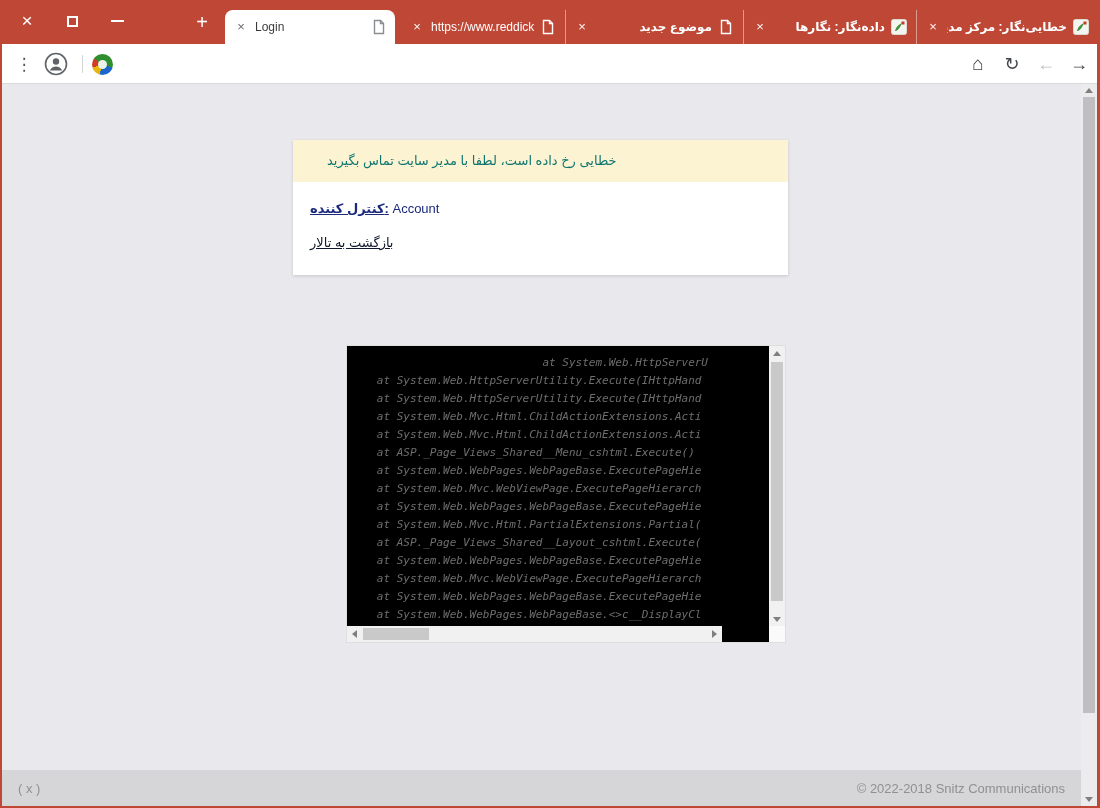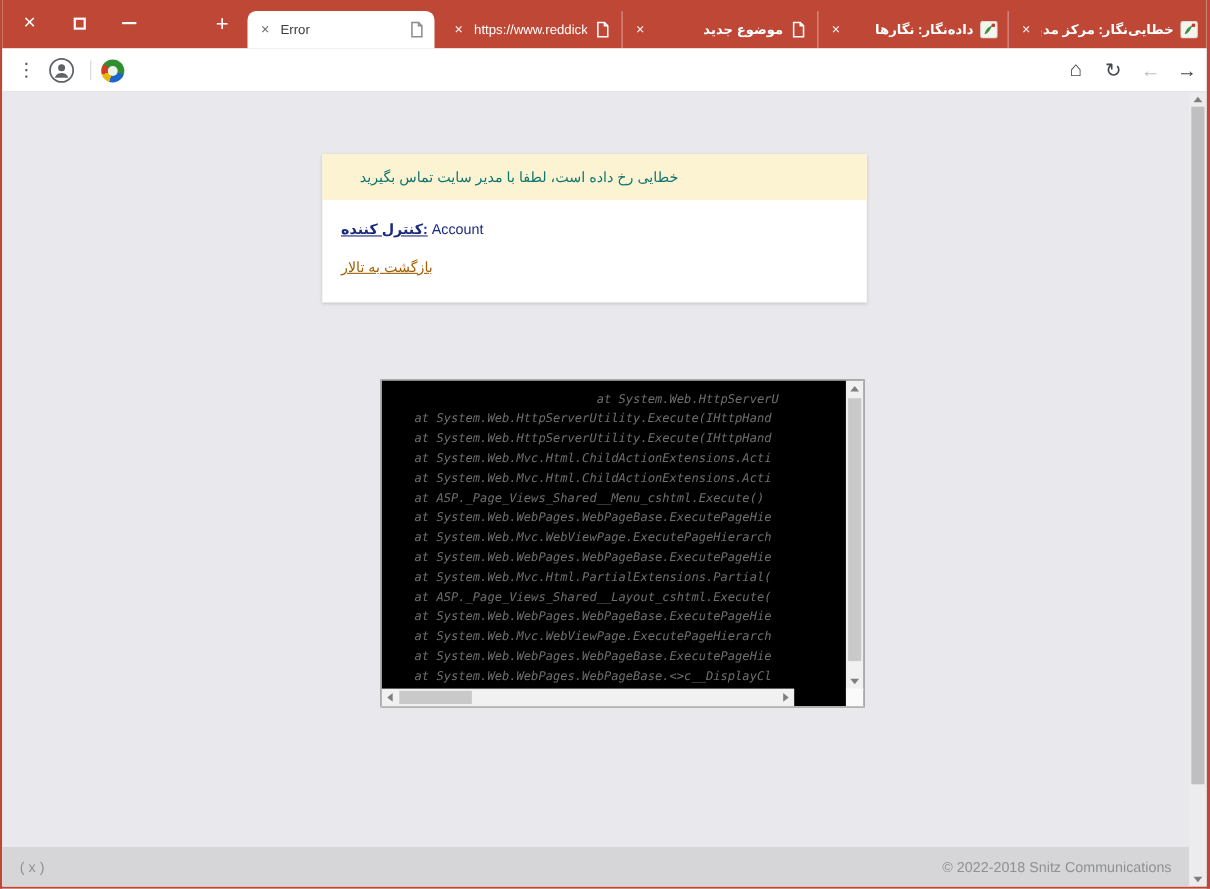--- a/index.html
+++ b/index.html
@@ -50,21 +50,21 @@
   .reload { left:996px; width:28px; }
   .fwd { left:1030px; width:28px; color:#bcc0c4; }
   .back { left:1062px; width:30px; }
   
   .page { position:absolute; left:0; top:84px; width:1079px; height:722px; background:#e9e9ed; }
   .panel { position:absolute; left:291px; top:56px; width:495px; background:#fff; box-shadow:0 1px 3px rgba(0,0,0,.15); }
   .panel-head { height:42px; background:#fcf3d3; color:#0f766e; font-size:13px; line-height:42px;
     direction:rtl; text-align:left; padding-left:34px; white-space:nowrap; }
   .panel-body { padding:17px 17px 22px; direction:ltr; text-align:left; color:#1b2a7d; font-size:13px; line-height:20px; }
   .panel-body .row b { font-weight:bold;text-decoration:underline; }
-  .backlink { display:inline-block; margin-top:14px; color:#a16207; font-size:13px; direction:rtl; }
+  .backlink { display:inline-block; margin-top:14px; color:#0f172a; font-size:13px; direction:rtl; }
   
   .stackbox { position:absolute; left:344px; top:261px; width:440px; height:298px; background:#000000; border:1px solid #dedede;font-style:italic; }
   .stackbox pre { position:absolute; left:0; top:0; right:17px; bottom:17px; overflow:hidden;
     font-family:"DejaVu Sans Mono",monospace; font-size:11px; line-height:18px; color:#6e6e6e;
     padding:8px 0 0 10px; white-space:pre; direction:ltr; }
   .sb-v { position:absolute; top:0; right:0; width:16px; height:281px; background:#f1f1f1; }
   .sb-h { position:absolute; left:0; bottom:0; height:16px; width:375px; background:#f1f1f1; }
   .sb-corner { position:absolute; right:0; bottom:0; width:16px; height:16px; background:#fafafa; }
   .thumb-v { position:absolute; left:2px; width:12px; background:#c9c9c9; }
   .thumb-h { position:absolute; top:2px; height:12px; background:#c9c9c9; }
@@ -92,21 +92,21 @@
         <span class="sq"></span>
       </div>
     <div class="winbtn min">
         <span class="bar"></span>
       </div>
 
     <div class="newtab">+</div>
 
     <div class="tab active" style="left:223px; width:170px;">
       <span class="close">×</span>
-      <span class="t">Error</span>
+      <span class="t">Login</span>
       <span class="ticon">
         <svg width="16" height="16" viewBox="0 0 16 16">
             <path d="M3.5 1.5h6l3 3v10h-9z" fill="none" stroke="#8a8d91" stroke-width="1.4"></path>
             <path d="M9.5 1.5v3h3" fill="none" stroke="#8a8d91" stroke-width="1.4"></path>
           </svg>
       </span>
     </div>
 
     <div class="tab" style="left:399px; width:163px;">
       <span class="close">×</span>

